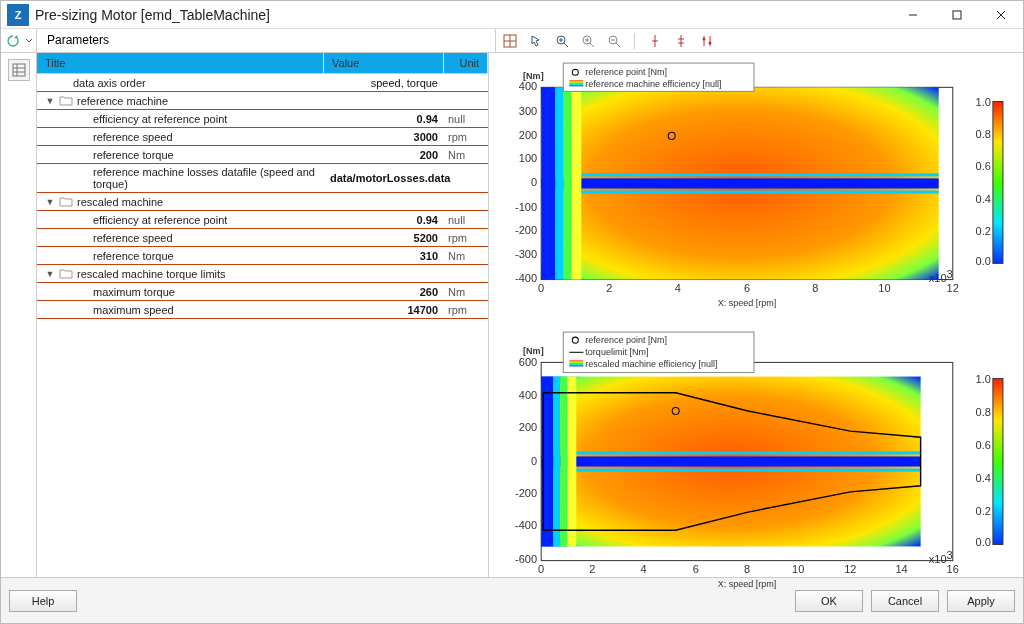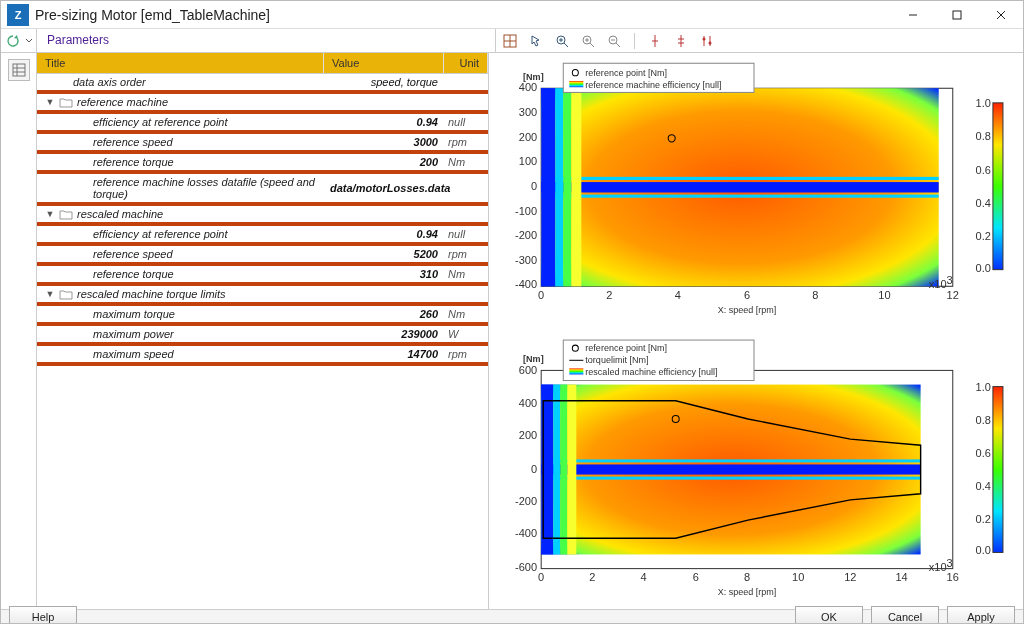--- a/index.html
+++ b/index.html
@@ -7,49 +7,49 @@
   
   .titlebar { height: 28px; display: flex; align-items: center; border-bottom: 1px solid #ddd; }
   .titlebar .appicon { width: 22px; height: 22px; margin: 0 6px; background: #1b6fb9; display: flex; align-items: center; justify-content: center; color: #fff; font-weight: bold; }
   .titlebar .title { flex: 1; font-size: 14px; color: #222; }
   .winbtns { display: flex; }
   .winbtn { width: 44px; height: 28px; display: flex; align-items: center; justify-content: center; color: #222; }
   
   .toprow { display: flex; height: 24px; border-bottom: 1px solid #ccc; }
   .toprow .left-tools { width: 36px; border-right: 1px solid #ccc; display: flex; align-items: center; justify-content: center; gap: 4px; }
   .tool-ic { width: 16px; height: 16px; display: inline-flex; align-items: center; justify-content: center; color: #555; }
-  .tab-label { padding: 4px 10px; font-size: 12px; color: #4c1d95; }
+  .tab-label { padding: 4px 10px; font-size: 12px; color: #000000; }
   .plot-toolbar { margin-left: auto; width: 528px; display: flex; align-items: center; gap: 10px; padding-left: 6px; border-left: 1px solid #ccc; }
   .plot-toolbar .sep { width: 1px; height: 16px; background: #ccc; margin: 0 2px; }
   
   .body { flex: 1; display: flex; min-height: 0; }
   .left-rail { width: 36px; border-right: 1px solid #ccc; padding-top: 6px; display: flex; flex-direction: column; align-items: center; }
   .left-rail .railbtn { width: 22px; height: 22px; border: 1px solid #bbb; margin-bottom: 4px; display: flex; align-items: center; justify-content: center; background: #f4f4f4; }
   .params-panel { width: 452px; border-right: 1px solid #ccc; display: flex; flex-direction: column; }
   .params-table { flex: 1; overflow: auto; }
-  .params-header { display: flex; background: #eab308; border-bottom: 1px solid #ccc; position: sticky; top: 0; }
+  .params-header { display: flex; background: #0ea5e9; border-bottom: 1px solid #ccc; position: sticky; top: 0; }
   .params-header div { padding: 4px 8px; border-right: 1px solid #ddd; color: #333; }
   .col-title { flex: 1; }
   .col-value { width: 120px; text-align: left; }
   .col-unit { width: 44px; text-align: right; }
-  .row { display: flex; align-items: center; border-bottom: 4px solid #c2410c; min-height: 18px; font-style: italic; }
+  .row { display: flex; align-items: center; border-bottom: 1px solid #c2410c; min-height: 18px; }
   .row .cell-title { flex: 1; padding: 2px 4px 2px 8px; display: flex; align-items: center; gap: 4px; color: #222; }
   .row .cell-value { width: 120px; padding: 2px 6px; text-align: right; font-weight: 600; color: #111; }
   .row .cell-value.path { font-weight: 600; }
   .row .cell-unit { width: 44px; padding: 2px 4px; color: #555; }
   .indent-1 { padding-left: 36px !important; }
   .indent-2 { padding-left: 56px !important; }
   .tw { width: 10px; text-align: center; color: #555; font-size: 9px; }
   .folder-ic { width: 14px; display: inline-flex; }
   
   .plot-area { flex: 1; display: flex; flex-direction: column; padding: 4px 8px 4px 4px; gap: 6px; background: #fff; }
   .plot-wrap { flex: 1; position: relative; border: 0; }
   .plot-wrap svg { width: 100%; height: 100%; }
   
-  .footer { height: 14px; border-top: 1px solid #ccc; display: flex; align-items: center; padding: 0 8px; gap: 8px; background: #f4f4f4; }
+  .footer { height: 46px; border-top: 1px solid #ccc; display: flex; align-items: center; padding: 0 8px; gap: 8px; background: #f4f4f4; }
   .footer .spacer { flex: 1; }
   .btn { min-width: 68px; height: 22px; border: 1px solid #aaa; background: linear-gradient(#fefefe,#e8e8e8); display: flex; align-items: center; justify-content: center; padding: 0 10px; color: #222; }
   .axis-text { font-size: 9px; fill: #333; }
   .legend-box { fill: #fff; stroke: #888; }
   .legend-text { font-size: 9px; fill: #333; }
 </style>
 </head>
 <body>
 
 <div class="titlebar">
@@ -250,25 +250,20 @@
             </span>
           <span>rescaled machine torque limits</span>
         </div>
         <div class="cell-value"></div>
           <div class="cell-unit"></div>
       </div>
       <div class="row">
           <div class="cell-title indent-2">maximum torque</div>
           <div class="cell-value">260</div>
           <div class="cell-unit">Nm</div>
-        </div>
-      <div class="row">
-          <div class="cell-title indent-2">maximum power</div>
-          <div class="cell-value">239000</div>
-          <div class="cell-unit">W</div>
         </div>
       <div class="row">
           <div class="cell-title indent-2">maximum speed</div>
           <div class="cell-value">14700</div>
           <div class="cell-unit">rpm</div>
         </div>
     </div>
   </div>
 
   <div class="plot-area">

